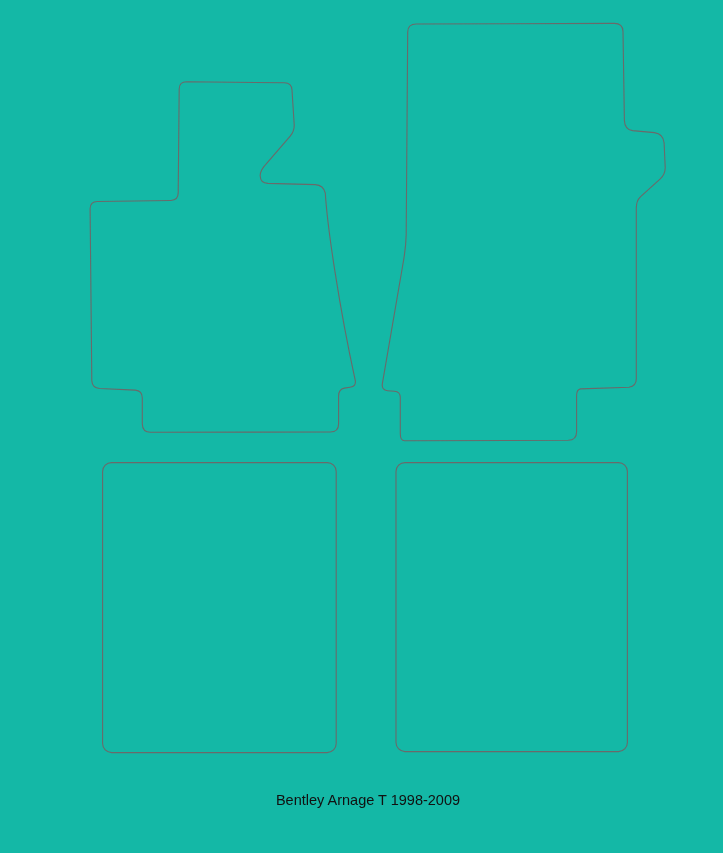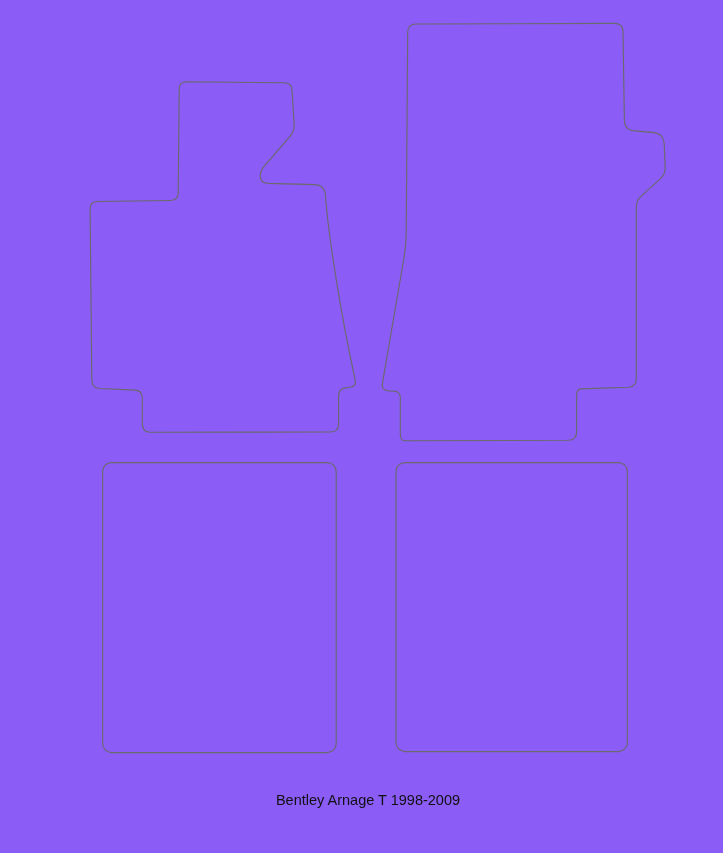--- a/index.html
+++ b/index.html
@@ -4,21 +4,21 @@
 <style>
   html, body {
     margin: 0;
     padding: 0;
     background: #ffffff;
   }
   .stage {
     position: relative;
     width: 723px;
     height: 853px;
-    background: #8b5cf6;
+    background: #14b8a6;
     overflow: hidden;
     font-family: "Liberation Sans", sans-serif;
   }
   .stage svg {
     display: block;
     width: 723px;
     height: 853px;
   }
   .mat-outline {
     fill: none;

